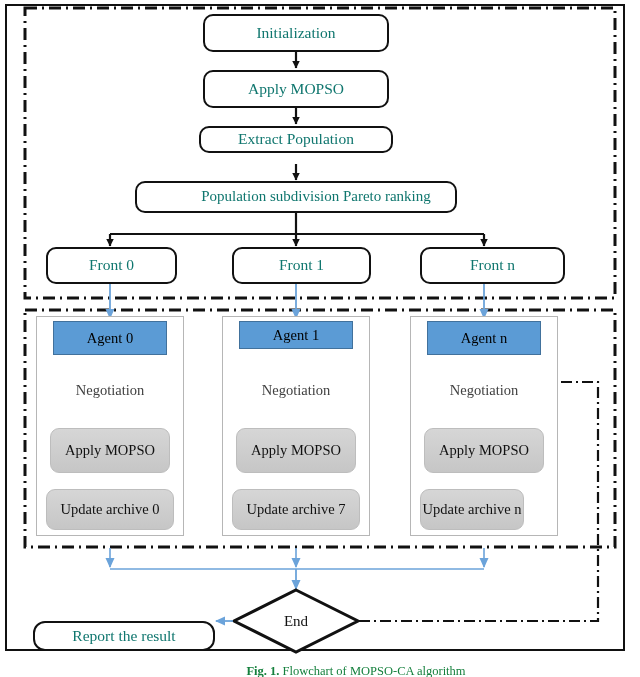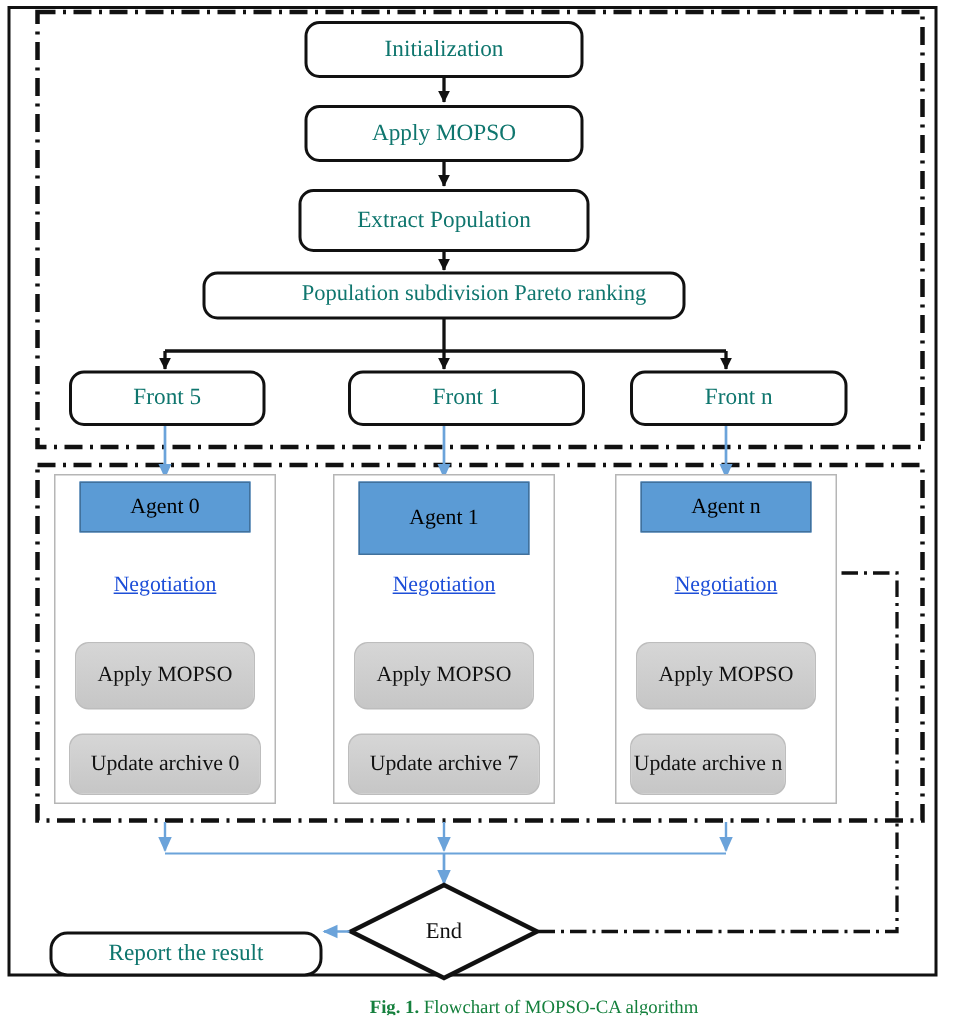--- a/index.html
+++ b/index.html
@@ -73,24 +73,23 @@
     white-space: nowrap;
   }
   .nego-box {
     position: absolute;
     box-sizing: border-box;
     background: #ffffff;
     display: flex;
     align-items: center;
     justify-content: center;
     font-size: 14.5px;
-    color: #1d4ed8;
+    color: #404040;
     white-space: nowrap;
     border-radius: 9px;
-    text-decoration: underline;
   }
   .gray-box {
     position: absolute;
     box-sizing: border-box;
     background: linear-gradient(#d6d6d6, #c6c6c6);
     border: 1px solid #bdbdbd;
     border-radius: 9px;
     display: flex;
     align-items: center;
     justify-content: center;
@@ -192,33 +191,33 @@
   </svg>
 
   <div class="rbox" style="left:203px; top:14px; width:186px; height:38px;">
     <span>Initialization</span>
   </div>
 
   <div class="rbox" style="left:203px; top:70px; width:186px; height:38px;">
     <span>Apply MOPSO</span>
   </div>
 
-  <div class="rbox" style="left:199px; top:126px; width:194px; height:42px;">
+  <div class="rbox" style="left:199px; top:126px; width:194px; height:27px;">
     <span>Extract Population</span>
   </div>
 
   <div class="rbox small" style="left:135px; top:181px; width:322px; height:32px;">
     <span>Population subdivision Pareto ranking</span>
   </div>
 
   <div class="rbox" style="left:46px; top:247px; width:131px; height:37px;">
-    <span>Front 5</span>
-  </div>
-
-  <div class="rbox" style="left:232px; top:247px; width:158px; height:37px;">
+    <span>Front 0</span>
+  </div>
+
+  <div class="rbox" style="left:232px; top:247px; width:139px; height:37px;">
     <span>Front 1</span>
   </div>
 
   <div class="rbox" style="left:420px; top:247px; width:145px; height:37px;">
     <span>Front n</span>
   </div>
 
   <div class="agent-panel" style="left:36px; top:316px; width:148px; height:220px;"></div>
   <div class="agent-head" style="left:53px; top:321px; width:114px; height:34px;">
     <span>Agent 0</span>
@@ -227,21 +226,21 @@
     <span>Negotiation</span>
   </div>
   <div class="gray-box" style="left:50px; top:428px; width:120px; height:45px;">
     <span>Apply MOPSO</span>
   </div>
   <div class="gray-box" style="left:46px; top:489px; width:128px; height:41px;">
     <span>Update archive 0</span>
   </div>
 
   <div class="agent-panel" style="left:222px; top:316px; width:148px; height:220px;"></div>
-  <div class="agent-head" style="left:239px; top:321px; width:114px; height:49px;">
+  <div class="agent-head" style="left:239px; top:321px; width:114px; height:28px;">
     <span>Agent 1</span>
   </div>
   <div class="nego-box" style="left:228px; top:371px; width:136px; height:38px;">
     <span>Negotiation</span>
   </div>
   <div class="gray-box" style="left:236px; top:428px; width:120px; height:45px;">
     <span>Apply MOPSO</span>
   </div>
   <div class="gray-box" style="left:232px; top:489px; width:128px; height:41px;">
     <span>Update archive 7</span>

